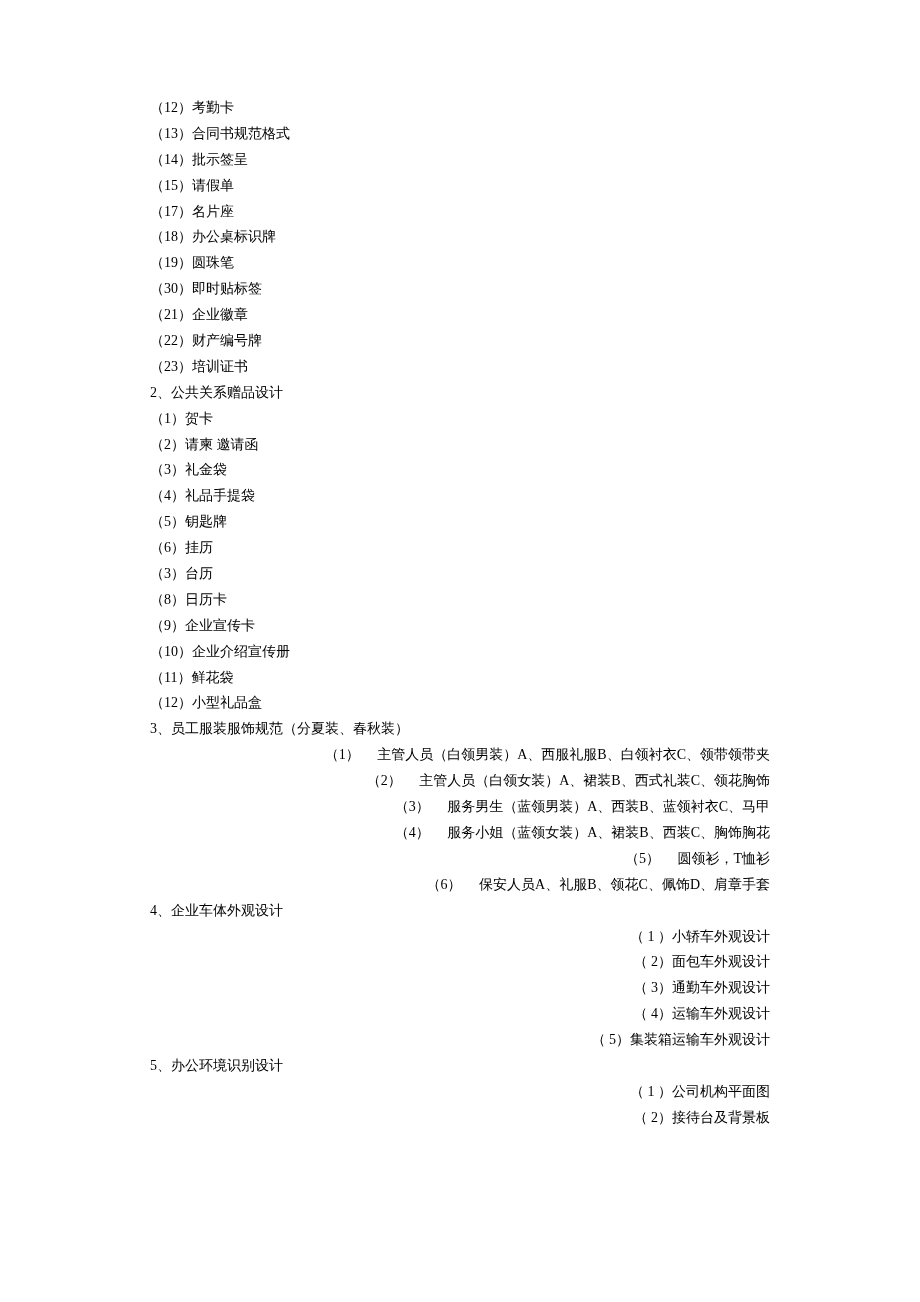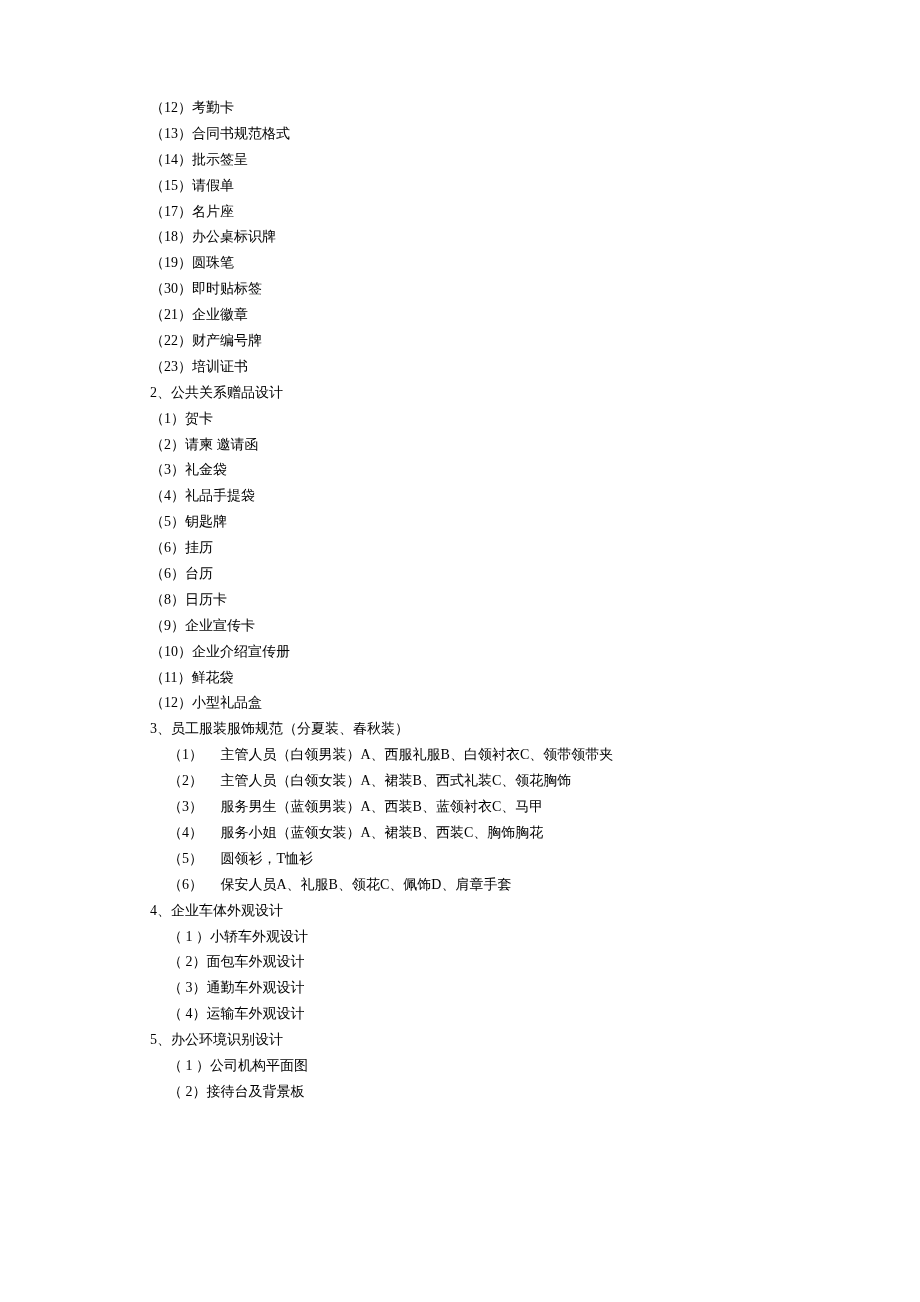--- a/index.html
+++ b/index.html
@@ -17,20 +17,21 @@
       width: 920px;
     }
     .line {
       white-space: pre;
     }
     .indent-1 {
       padding-left: 0px;
     }
     .indent-2 {
       padding-left: 18px;
+      text-align: right;
     }
   </style>
 </head>
 <body>
 
 <div>
 
   <div>
     <div class="line">（12）考勤卡</div>
     <div class="line">（13）合同书规范格式</div>
@@ -46,21 +47,21 @@
   </div>
 
   <div>
     <div class="line indent-1">2、公共关系赠品设计</div>
     <div class="line">（1）贺卡</div>
     <div class="line">（2）请柬 邀请函</div>
     <div class="line">（3）礼金袋</div>
     <div class="line">（4）礼品手提袋</div>
     <div class="line">（5）钥匙牌</div>
     <div class="line">（6）挂历</div>
-    <div class="line">（6）台历</div>
+    <div class="line">（3）台历</div>
     <div class="line">（8）日历卡</div>
     <div class="line">（9）企业宣传卡</div>
     <div class="line">（10）企业介绍宣传册</div>
     <div class="line">（11）鲜花袋</div>
     <div class="line">（12）小型礼品盒</div>
   </div>
 
   <div>
     <div class="line indent-1">3、员工服装服饰规范（分夏装、春秋装）</div>
     <div class="line indent-2">（1）　 主管人员（白领男装）A、西服礼服B、白领衬衣C、领带领带夹</div>
@@ -70,20 +71,21 @@
     <div class="line indent-2">（5）　 圆领衫，T恤衫</div>
     <div class="line indent-2">（6）　 保安人员A、礼服B、领花C、佩饰D、肩章手套</div>
   </div>
 
   <div>
     <div class="line indent-1">4、企业车体外观设计</div>
     <div class="line indent-2">（ 1 ）小轿车外观设计</div>
     <div class="line indent-2">（ 2）面包车外观设计</div>
     <div class="line indent-2">（ 3）通勤车外观设计</div>
     <div class="line indent-2">（ 4）运输车外观设计</div>
+    <div class="line indent-2">（ 5）集装箱运输车外观设计</div>
   </div>
 
   <div>
     <div class="line indent-1">5、办公环境识别设计</div>
     <div class="line indent-2">（ 1 ）公司机构平面图</div>
     <div class="line indent-2">（ 2）接待台及背景板</div>
   </div>
 
 </div>
 

